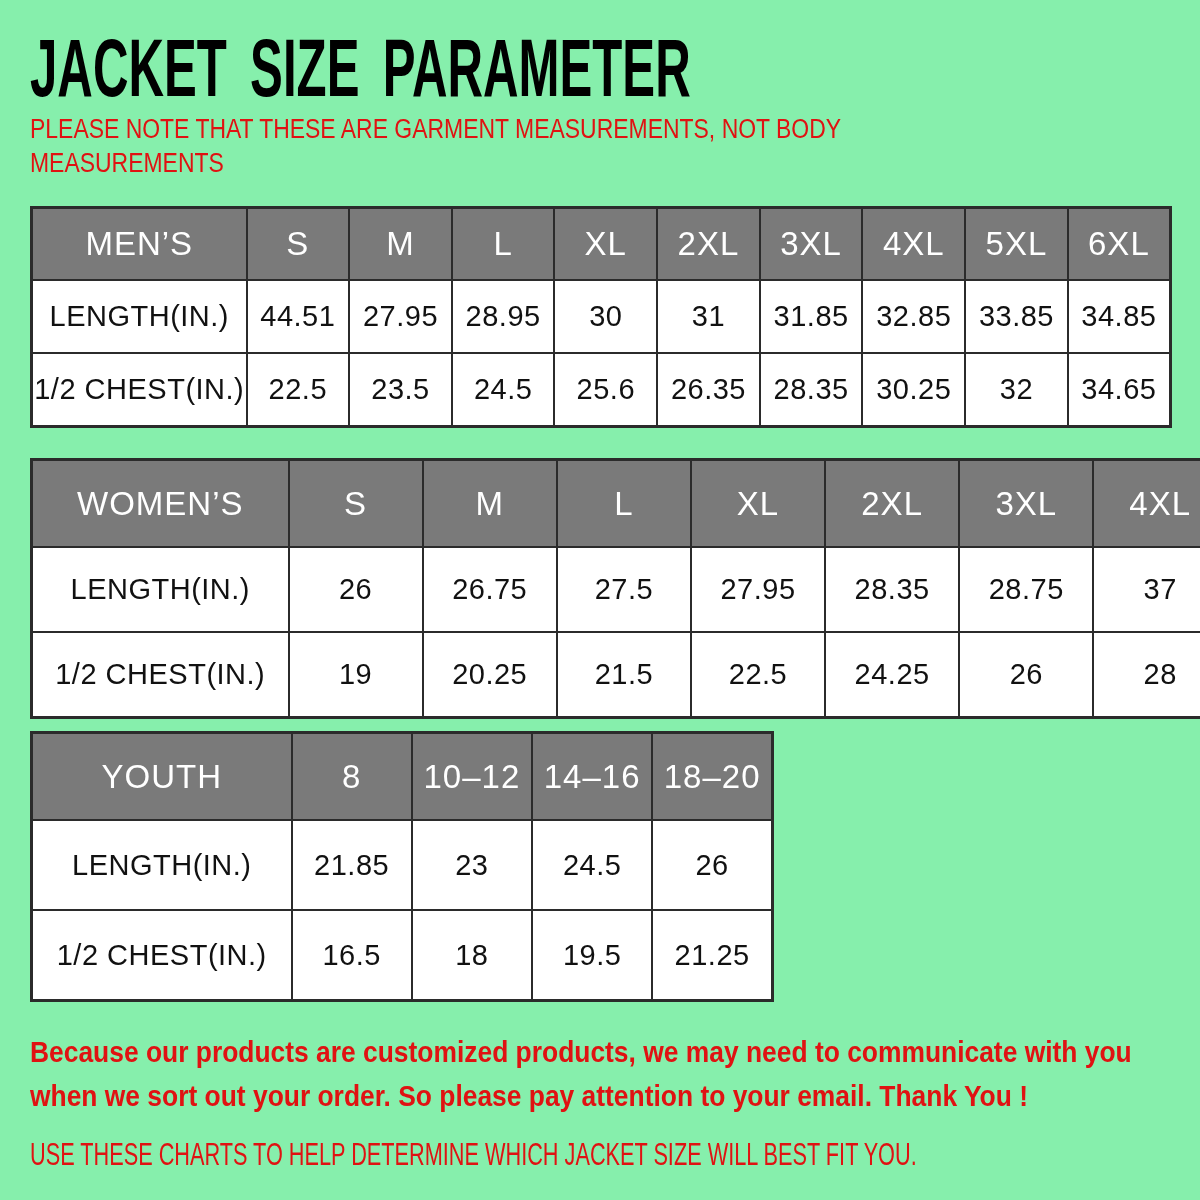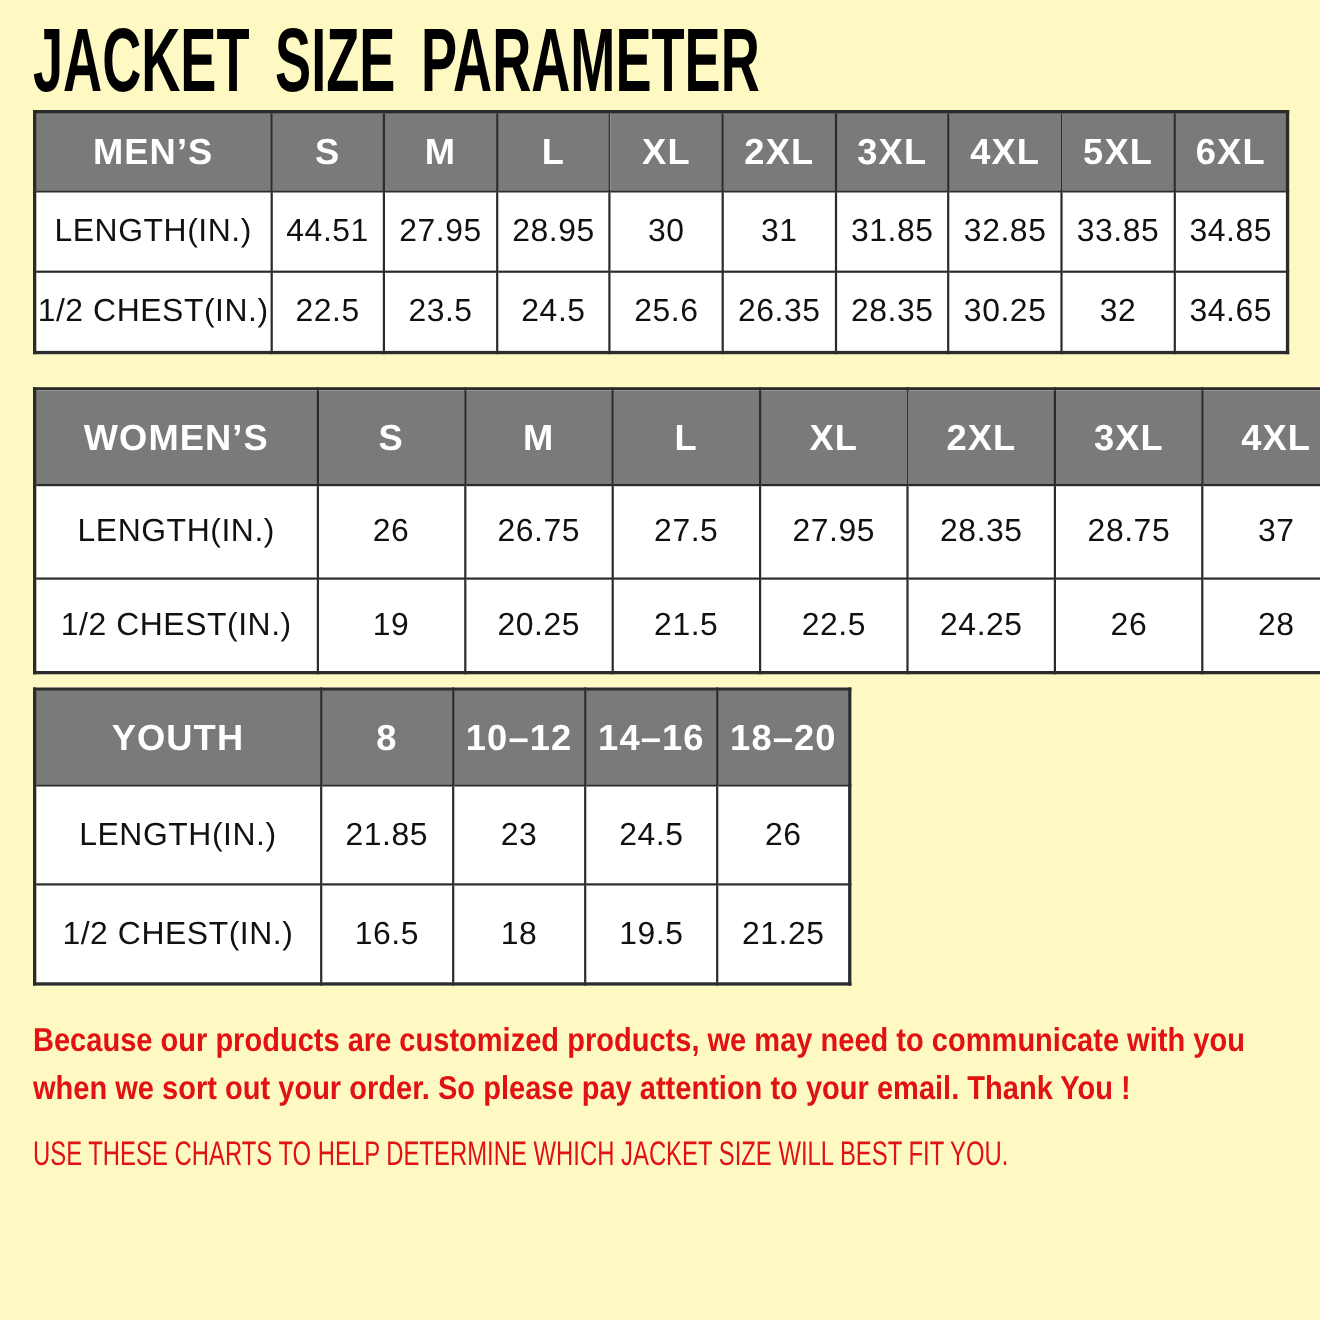--- a/index.html
+++ b/index.html
@@ -5,23 +5,23 @@
   html, body {
     margin: 0;
     padding: 0;
     background: #ffffff;
     font-family: "Liberation Sans", sans-serif;
   }
   .page {
     position: relative;
     width: 1200px;
     height: 1200px;
-    background: #fef9c3;
+    background: #86efac;
     box-sizing: border-box;
-    padding: 24px 28px 0 30px;
+    padding: 36px 28px 0 30px;
     overflow: hidden;
   }
   
   .title {
     margin: 0 0 12px 0;
     height: 64px;
     line-height: 64px;
     font-size: 82px;
     font-weight: 800;
     color: #000000;
@@ -55,21 +55,21 @@
     border: 2px solid #2b2b2b;
     text-align: center;
     vertical-align: middle;
     padding: 0;
     overflow: hidden;
   }
   table.sizes th {
     background: #7a7a7a;
     color: #ffffff;
     font-size: 33px;
-    font-weight: 700;
+    font-weight: 400;
     letter-spacing: 1px;
   }
   table.sizes td {
     color: #111111;
     font-size: 29px;
     font-weight: 400;
     letter-spacing: 0.5px;
   }
   .tbl-mens   { width: 1142px; margin-bottom: 30px; }
   .tbl-womens { width: 1199px; margin-bottom: 12px; }
@@ -110,20 +110,24 @@
     transform-origin: left center;
   }
 </style>
 </head>
 <body>
 
 <div class="page">
 
   <h1 class="title">JACKET SIZE PARAMETER</h1>
 
+  <div class="note">
+    <div class="line">PLEASE NOTE THAT THESE ARE GARMENT MEASUREMENTS, NOT BODY</div>
+    <div class="line">MEASUREMENTS</div>
+  </div>
 
   <table class="sizes tbl-mens">
       <colgroup>
         <col class="col-label">
         <col>
         <col>
         <col>
         <col>
         <col>
         <col>

